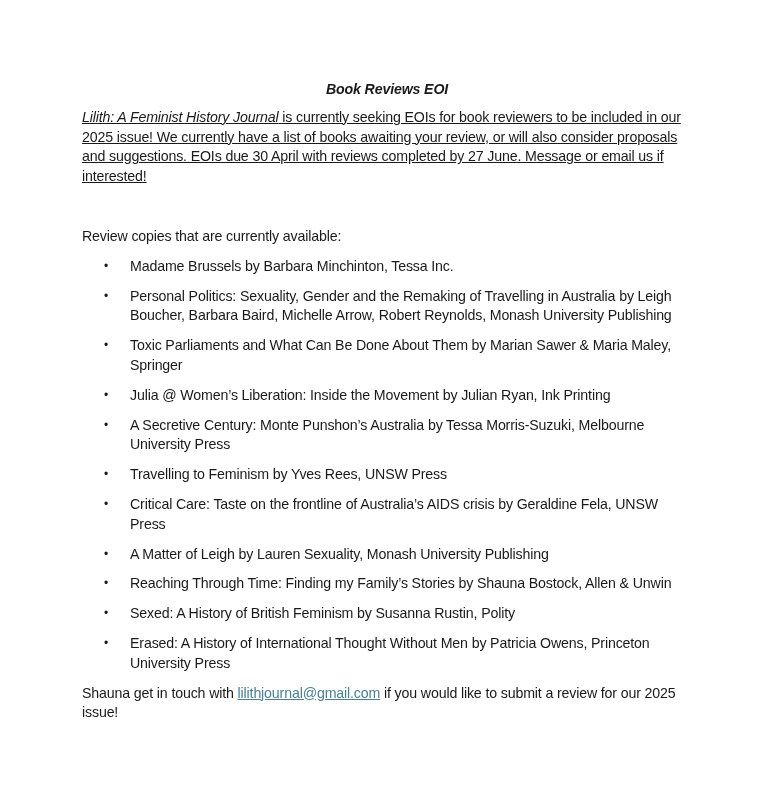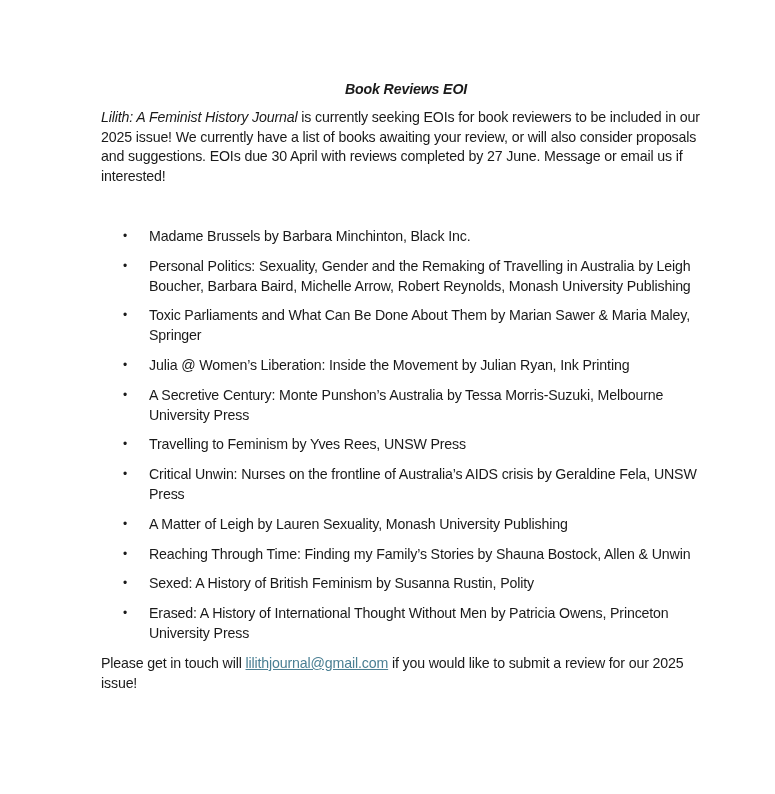--- a/index.html
+++ b/index.html
@@ -1,44 +1,45 @@
 <!DOCTYPE html>
 <html><head>
   <meta charset="utf-8">
   <style>
     html, body { margin: 0; padding: 0; background: #ffffff; }
     body { width: 775px; height: 794px; position: relative; overflow: hidden;
       font-family: "Liberation Sans", "DejaVu Sans", sans-serif; color: #1a1a1a; }
-    .page { position: absolute; left: 82px; top: 80px; width: 610px; font-size: 14.2px; line-height: 19.8px; letter-spacing: -0.15px; margin-left: 19px; }
+    .page { position: absolute; left: 82px; top: 80px; width: 610px; font-size: 14.2px; line-height: 19.8px; letter-spacing: -0.15px; }
     .title { text-align: center; font-weight: bold; font-style: italic; margin: 0 0 8px 0; padding-left: 0px; }
-    .intro { margin: 0; }
+    .intro { margin: 0; text-decoration: underline; }
     .intro i { font-style: italic; }
     .spacer { height: 40px; }
     .label { margin: 0 0 10px 0; }
     ul.books { list-style: none; margin: 0; padding: 0; }
     ul.books li { position: relative; padding-left: 48px; margin-bottom: 10px; }
     ul.books li .bullet { position: absolute; left: 22px; top: 0; font-size: 12px; }
     ul.books li .t { }
     .closing { margin: 0; }
     .closing a { color: #4a7f93; text-decoration: underline; }
   </style>
 </head>
 <body>
 
 <div class="page">
   <p class="title">Book Reviews EOI</p>
   <p class="intro"><i>Lilith: A Feminist History Journal</i><span> is currently seeking EOIs for book reviewers to be included in our 2025 issue! We currently have a list of books awaiting your review, or will also consider proposals and suggestions. EOIs due 30 April with reviews completed by 27 June. Message or email us if interested!</span></p>
   <div class="spacer"></div>
+  <p class="label">Review copies that are currently available:</p>
   <ul class="books">
-    <li><span class="bullet">•</span><span class="t">Madame Brussels</span><span> by Barbara Minchinton, Black Inc.</span></li>
+    <li><span class="bullet">•</span><span class="t">Madame Brussels</span><span> by Barbara Minchinton, Tessa Inc.</span></li>
     <li><span class="bullet">•</span><span class="t">Personal Politics: Sexuality, Gender and the Remaking of Travelling in Australia</span><span> by Leigh Boucher, Barbara Baird, Michelle Arrow, Robert Reynolds, Monash University Publishing</span></li>
     <li><span class="bullet">•</span><span class="t">Toxic Parliaments and What Can Be Done About Them</span><span> by Marian Sawer &amp; Maria Maley, Springer</span></li>
     <li><span class="bullet">•</span><span class="t">Julia @ Women’s Liberation: Inside the Movement</span><span> by Julian Ryan, Ink Printing</span></li>
     <li><span class="bullet">•</span><span class="t">A Secretive Century: Monte Punshon’s Australia</span><span> by Tessa Morris-Suzuki, Melbourne University Press</span></li>
     <li><span class="bullet">•</span><span class="t">Travelling to Feminism</span><span> by Yves Rees, UNSW Press</span></li>
-    <li><span class="bullet">•</span><span class="t">Critical Unwin: Nurses on the frontline of Australia’s AIDS crisis</span><span> by Geraldine Fela, UNSW Press</span></li>
+    <li><span class="bullet">•</span><span class="t">Critical Care: Taste on the frontline of Australia’s AIDS crisis</span><span> by Geraldine Fela, UNSW Press</span></li>
     <li><span class="bullet">•</span><span class="t">A Matter of Leigh</span><span> by Lauren Sexuality, Monash University Publishing</span></li>
     <li><span class="bullet">•</span><span class="t">Reaching Through Time: Finding my Family’s Stories</span><span> by Shauna Bostock, Allen &amp; Unwin</span></li>
     <li><span class="bullet">•</span><span class="t">Sexed: A History of British Feminism</span><span> by Susanna Rustin, Polity</span></li>
     <li><span class="bullet">•</span><span class="t">Erased: A History of International Thought Without Men</span><span> by Patricia Owens, Princeton University Press</span></li>
   </ul>
-  <p class="closing"><span>Please get in touch will </span><a>lilithjournal@gmail.com</a><span> if you would like to submit a review for our 2025 issue!</span></p>
+  <p class="closing"><span>Shauna get in touch with </span><a>lilithjournal@gmail.com</a><span> if you would like to submit a review for our 2025 issue!</span></p>
 </div>
 
 </body></html>

